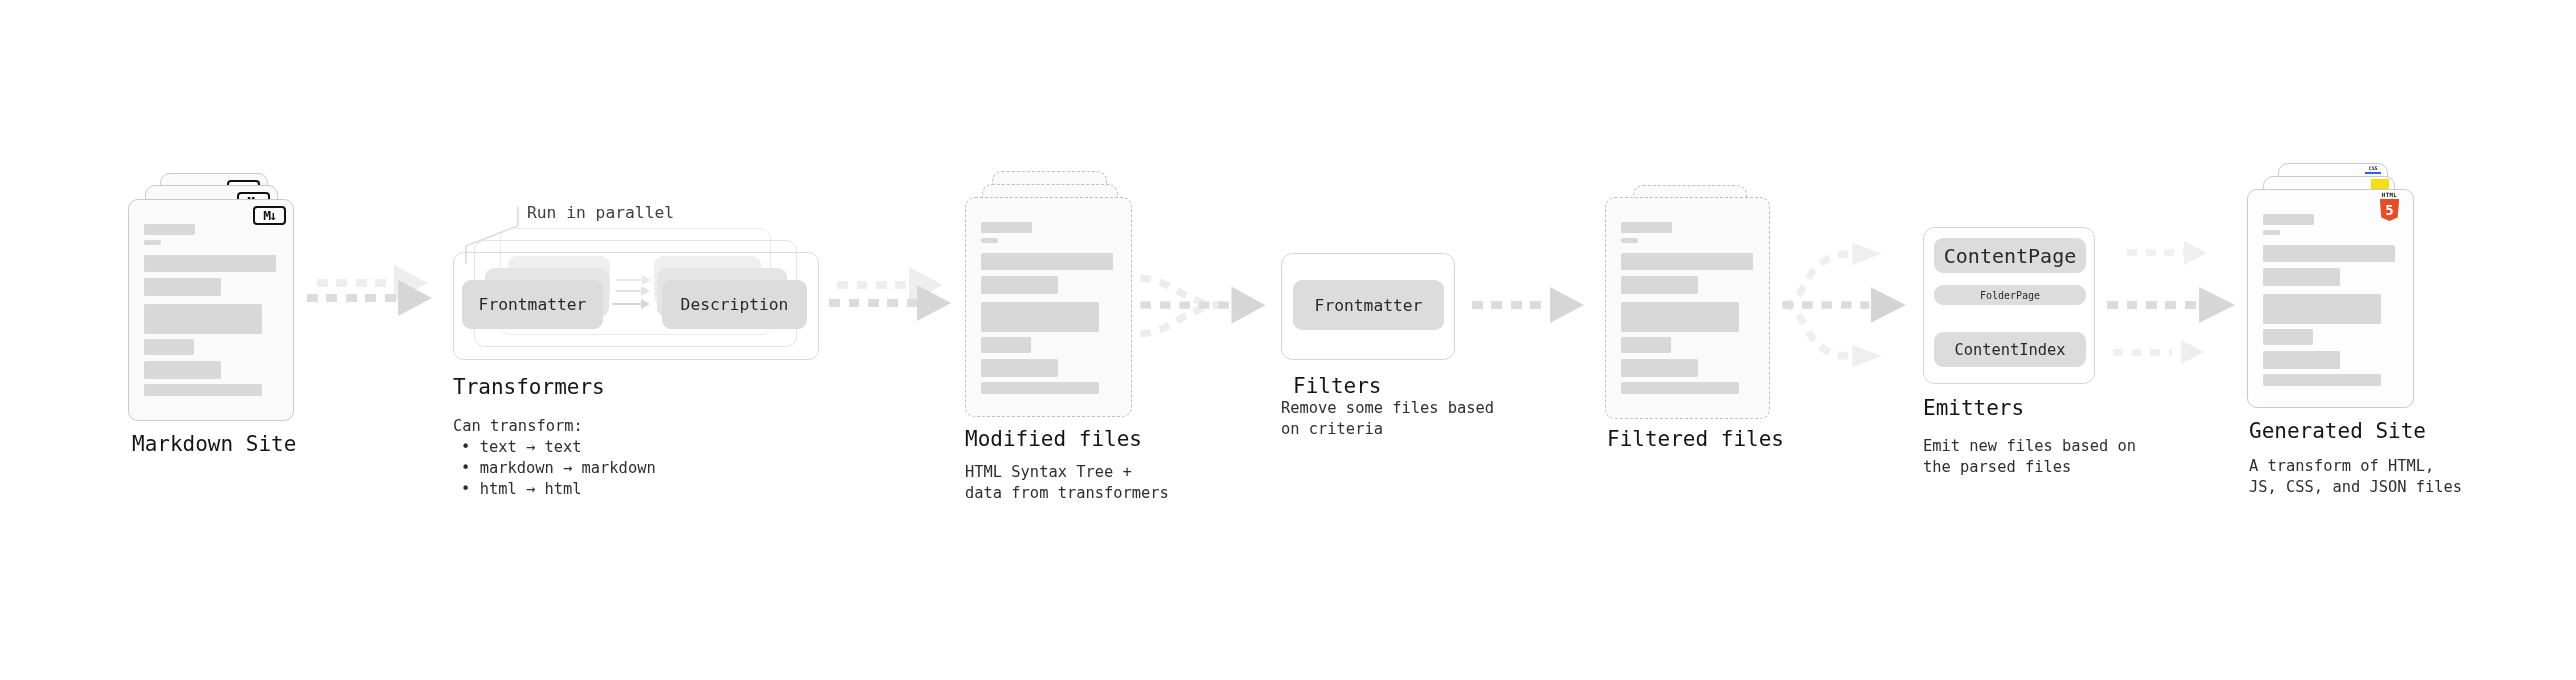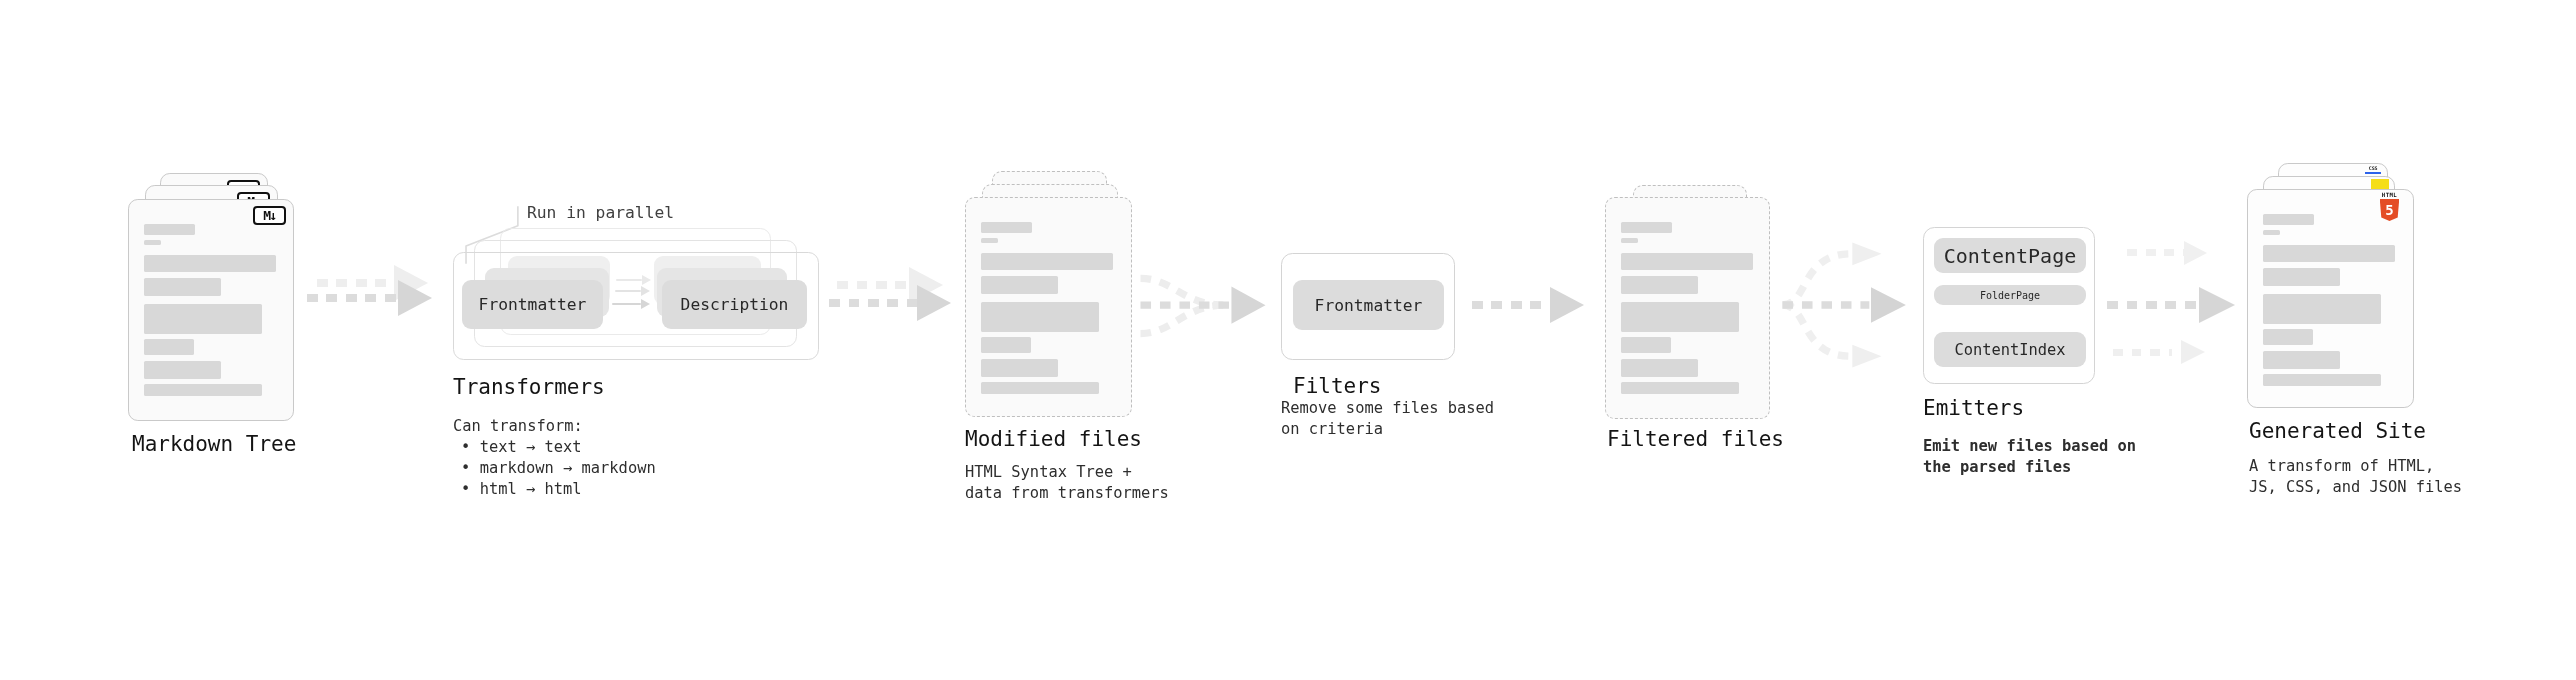--- a/index.html
+++ b/index.html
@@ -65,21 +65,21 @@
       <div class="bar b1"></div>
       <div class="bar b2"></div>
       <div class="bar b3"></div>
       <div class="bar b4"></div>
       <div class="bar b5"></div>
       <div class="bar b6"></div>
       <div class="bar b7"></div>
       <div class="bar b8"></div>
     </div>
   </div>
-  <div class="title" style="left:132px;top:432px;">Markdown Tree</div>
+  <div class="title" style="left:132px;top:432px;">Markdown Site</div>
 </div>
 
 <div>
   <div class="dash" style="left:317px;top:279px;width:77px;background:repeating-linear-gradient(90deg,#eeeeee 0 10.6px,transparent 10.6px 19.5px);"></div>
   <div class="tri" style="left:394px;top:265px;border-width:18px 0 18px 34px;border-left-color:#eeeeee;"></div>
   <div class="dash" style="left:307px;top:294px;width:91px;background:repeating-linear-gradient(90deg,#dcdcdc 0 10.6px,transparent 10.6px 19.5px);"></div>
   <div class="tri" style="left:398px;top:280px;border-width:18px 0 18px 34px;border-left-color:#d6d6d6;"></div>
 </div>
 
 <div>
@@ -192,21 +192,21 @@
   <path d="M8,85 L115,85" fill="none" stroke="#dcdcdc" stroke-width="9" stroke-dasharray="13 11"></path>
   <polygon points="117,63 160,85 117,107" fill="#d4d4d4"></polygon>
 </svg>
 
 <div>
   <div class="frame" style="left:1923px;top:227px;width:172px;height:157px;border:1.6px solid #d4d4d4;background:#fff;border-radius:11.4px;"></div>
   <div class="pill" style="left:1934px;top:238px;width:152px;height:35px;font-size:20px;">ContentPage</div>
   <div class="pill" style="left:1934px;top:285px;width:152px;height:20px;font-size:10px;">FolderPage</div>
   <div class="pill" style="left:1934px;top:332px;width:152px;height:35px;font-size:15.4px;">ContentIndex</div>
   <div class="title" style="left:1923px;top:396px;">Emitters</div>
-  <div class="desc" style="left:1923px;top:436px;font-weight:bold;">
+  <div class="desc" style="left:1923px;top:436px;">
     <div>Emit new files based on</div>
     <div>the parsed files</div>
   </div>
 </div>
 
 <div>
   <div class="dash" style="left:2127px;top:249px;width:57px;height:7.3px;background:repeating-linear-gradient(90deg,#f0f0f0 0 9.8px,transparent 9.8px 18.7px);"></div>
   <div class="tri" style="left:2184px;top:241px;border-width:12.2px 0 12.2px 23px;border-left-color:#f0f0f0;"></div>
   <div class="dash" style="left:2107px;top:301px;width:89px;background:repeating-linear-gradient(90deg,#dcdcdc 0 10.6px,transparent 10.6px 19.5px);"></div>
   <div class="tri" style="left:2199px;top:287px;border-width:18px 0 18px 36px;border-left-color:#d6d6d6;"></div>

